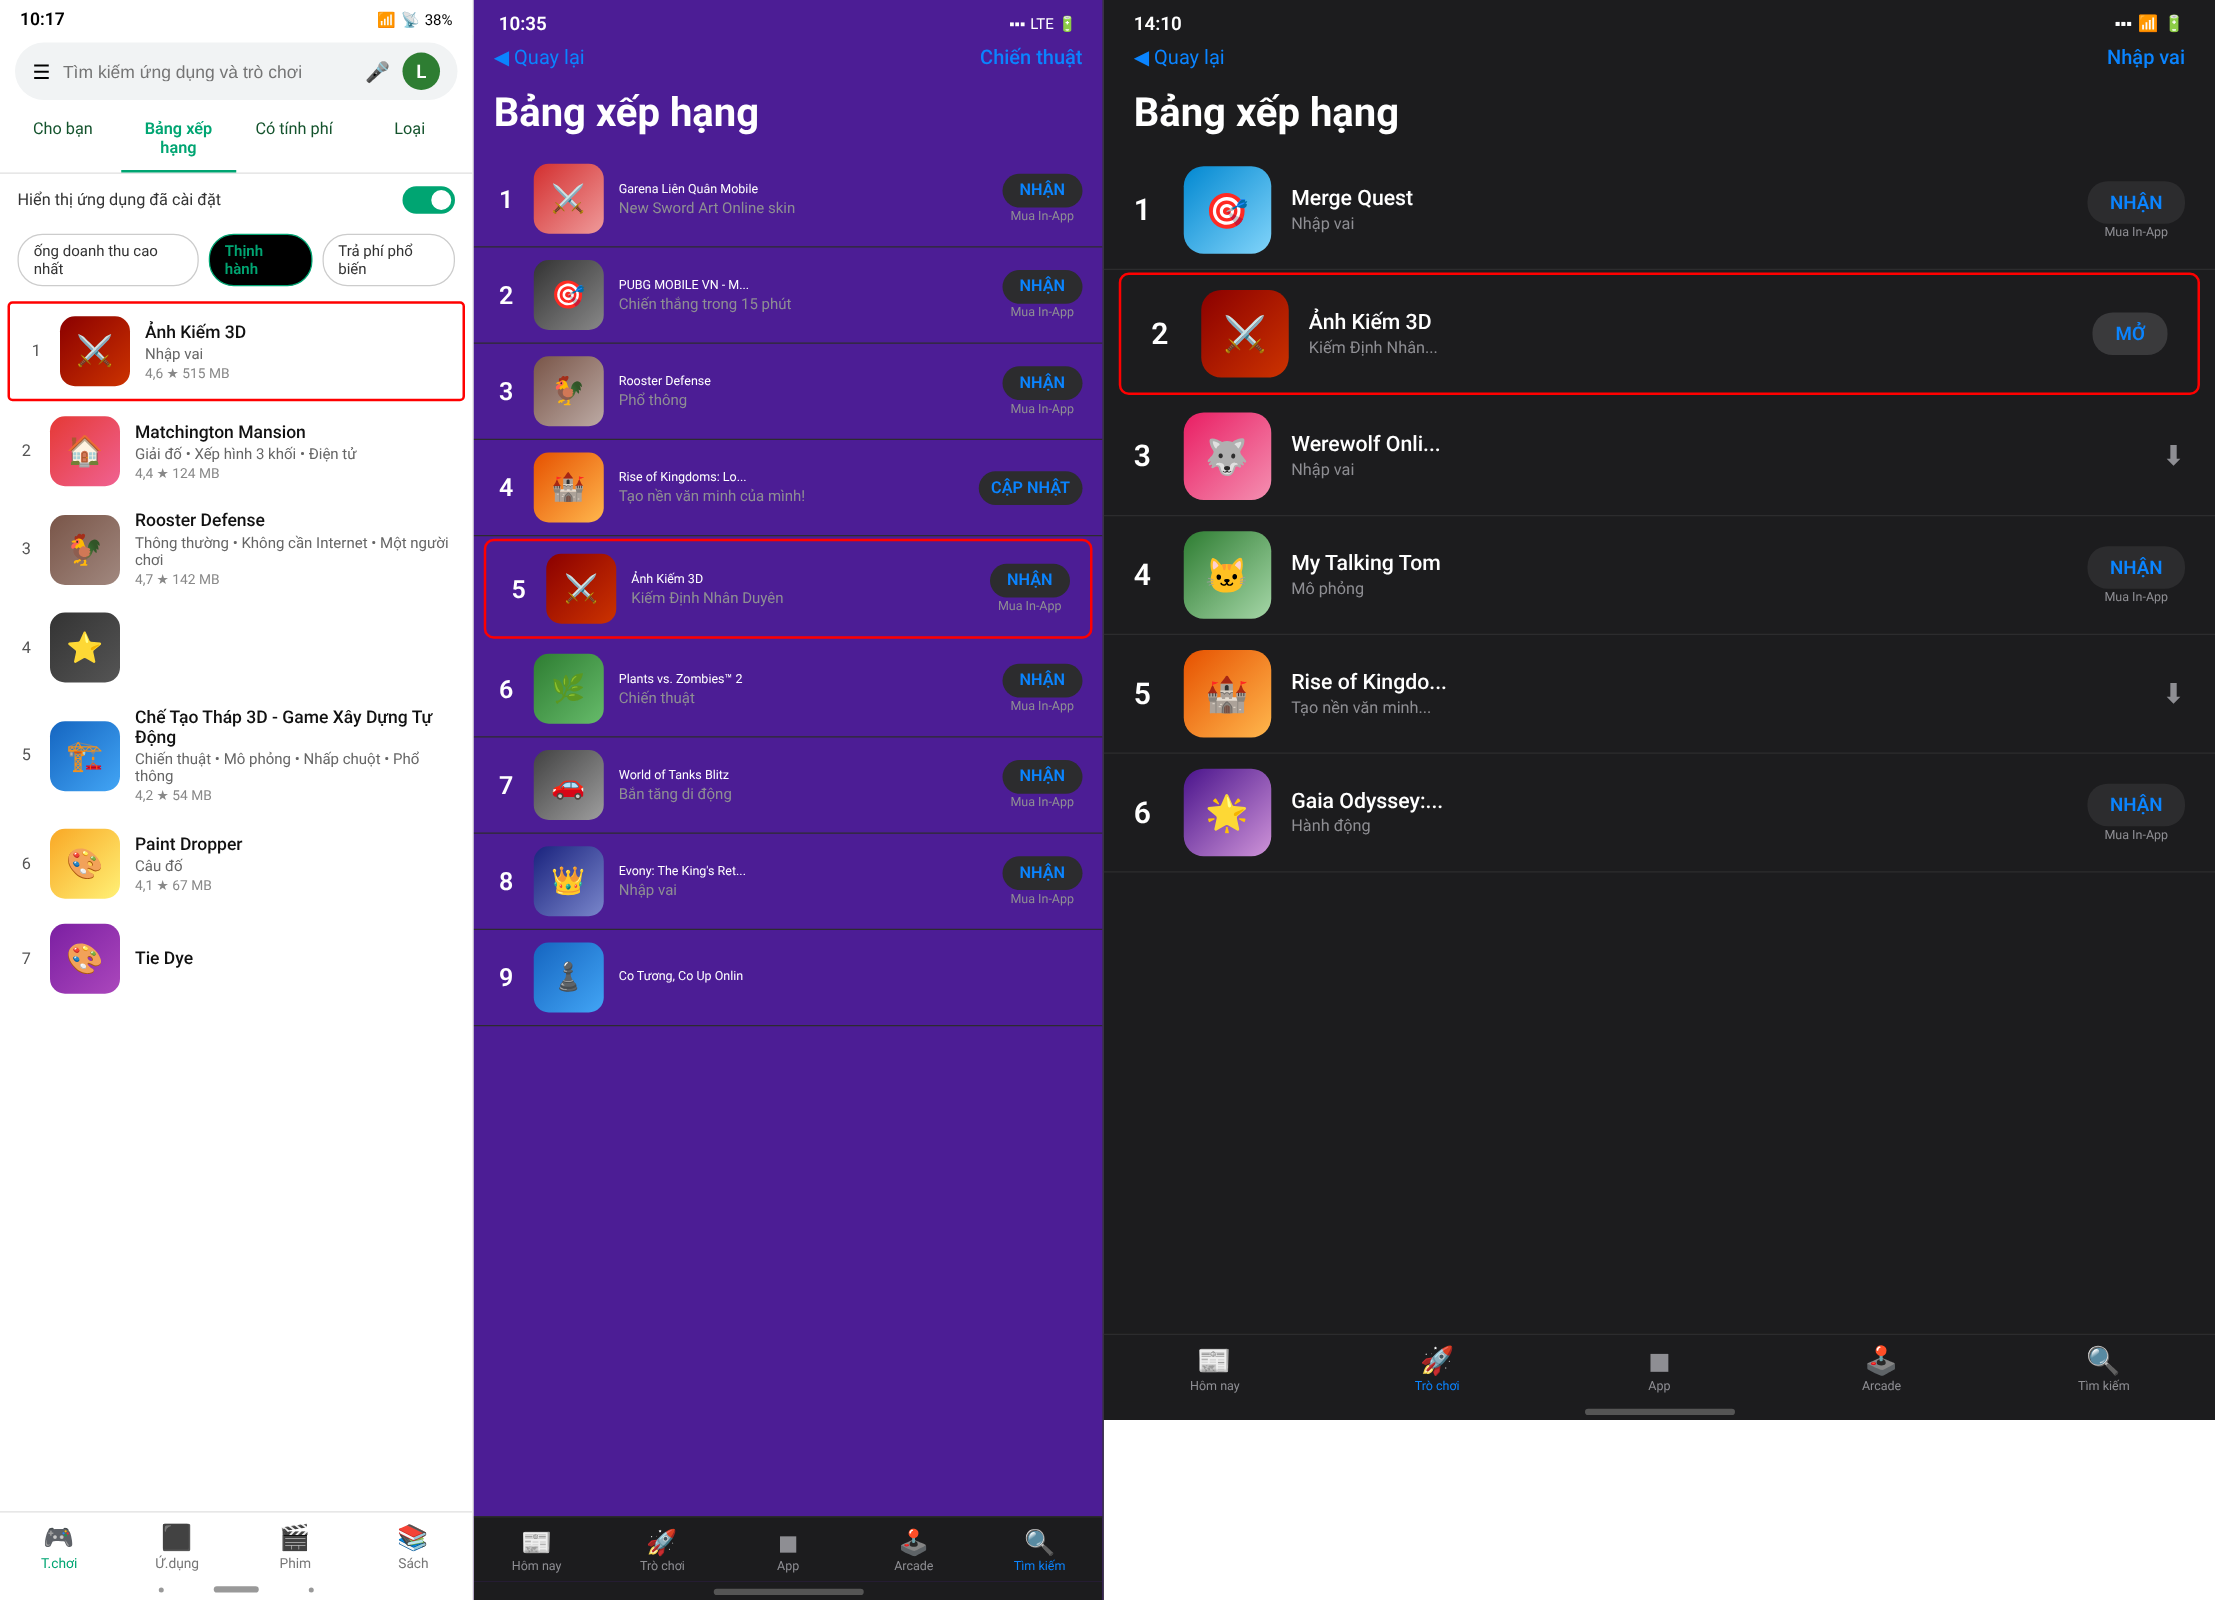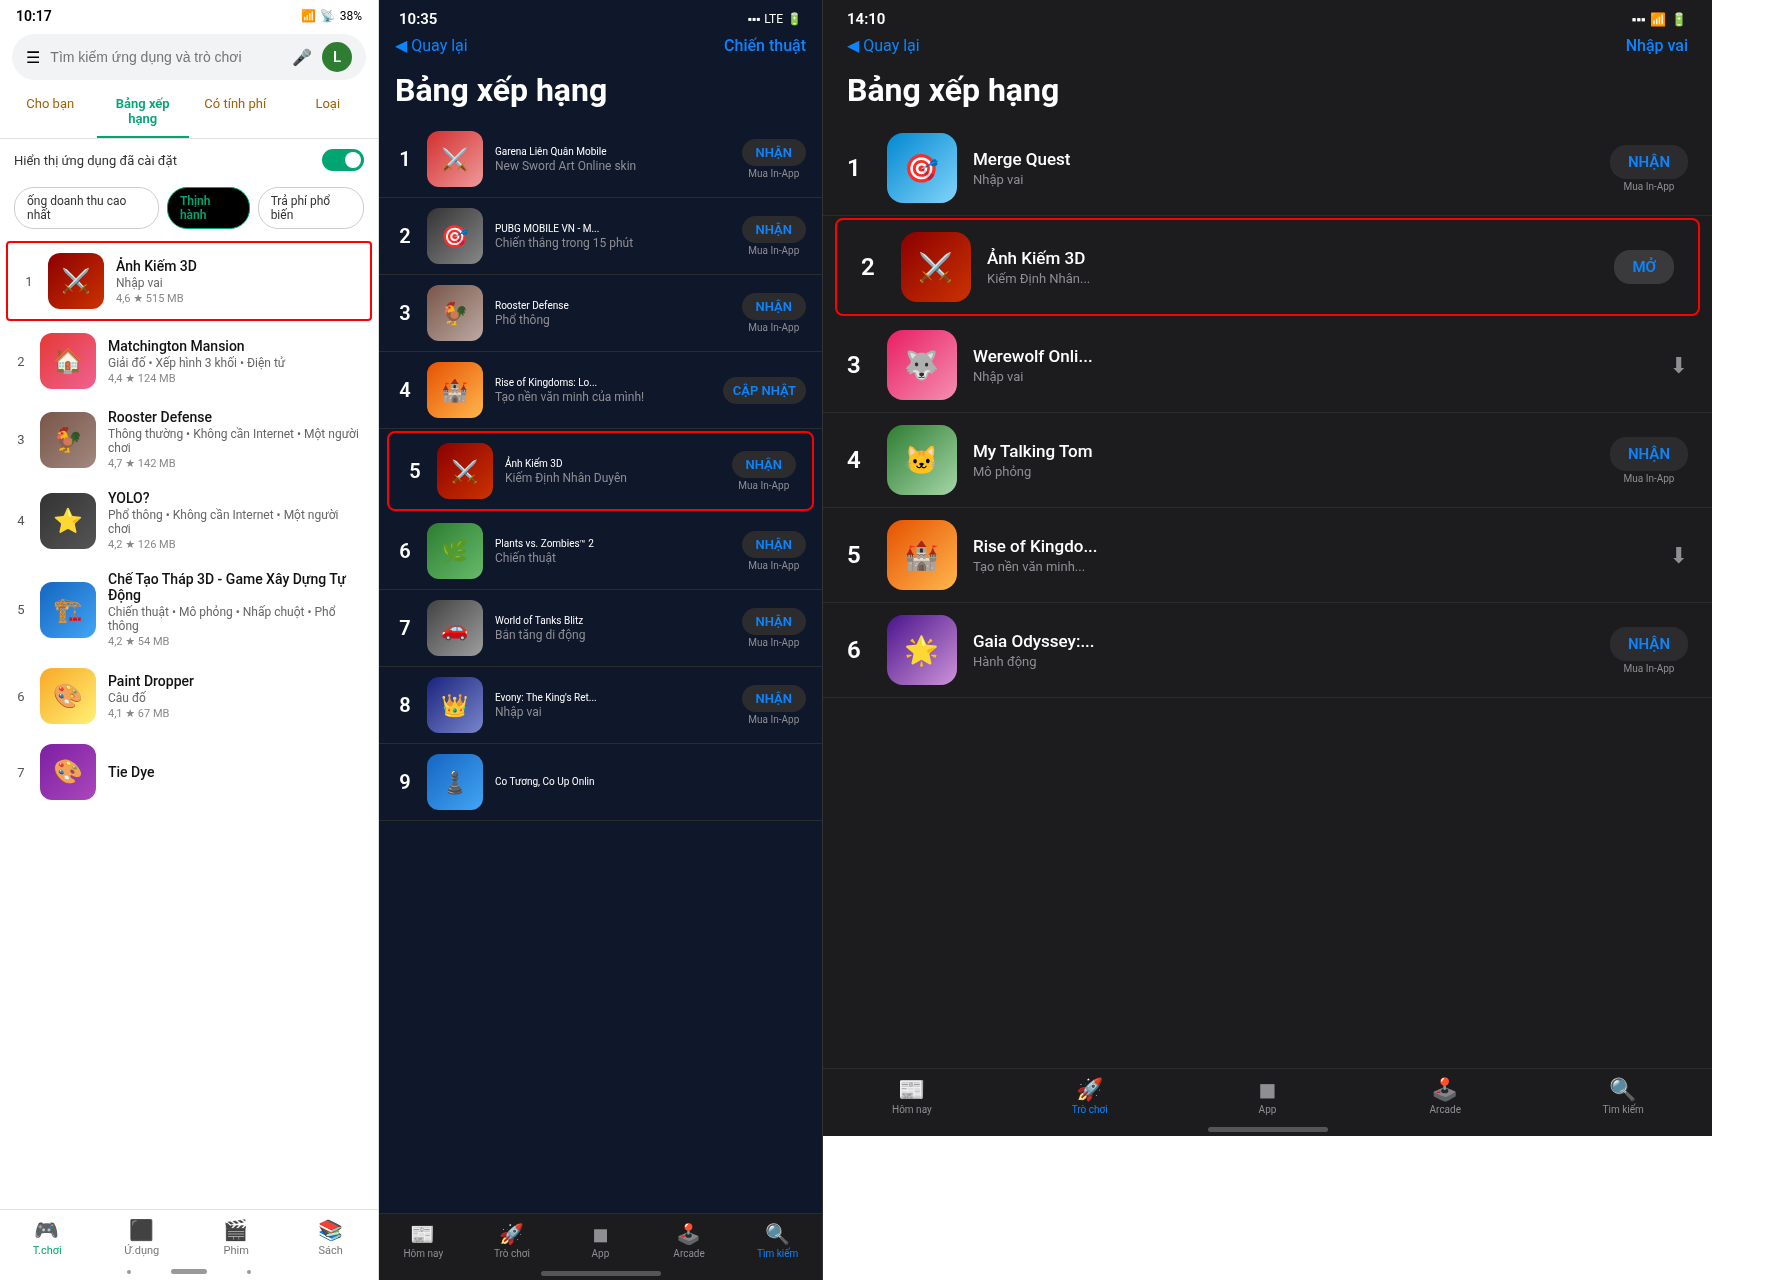--- a/index.html
+++ b/index.html
@@ -76,21 +76,21 @@
     .android-tabs {
       display: flex;
       border-bottom: 1px solid #e0e0e0;
       padding: 0 4px;
     }
     .android-tab {
       flex: 1;
       text-align: center;
       padding: 10px 4px;
       font-size: 13px;
-      color: #a16207;
+      color: #14532d;
       cursor: pointer;
     }
     .android-tab.active {
       color: #00a572;
       border-bottom: 2px solid #00a572;
       font-weight: 600;
     }
 
     .android-filter-row {
       display: flex;
@@ -231,23 +231,23 @@
     }
     .home-bar-rect {
       width: 36px;
       height: 5px;
       border-radius: 3px;
       background: #999;
     }
 
     
     .panel-ios-middle {
-      width: 444px;
+      width: 504px;
       height: 1280px;
-      background: #0f172a;
+      background: #4c1d95;
       display: flex;
       flex-direction: column;
       overflow: hidden;
       border-right: 1px solid #333;
     }
 
     .ios-status-bar {
       display: flex;
       justify-content: space-between;
       align-items: center;
@@ -664,25 +664,20 @@
       <div class="app-info">
         <div class="app-name">Rooster Defense</div>
         <div class="app-desc">Thông thường • Không cần Internet • Một người chơi</div>
         <div class="app-meta">4,7 ★  142 MB</div>
       </div>
     </div>
 
     <div class="android-list-item">
       <span class="rank-num">4</span>
       <div class="app-icon icon-yolo">⭐</div>
-      <div class="app-info">
-        <div class="app-name">YOLO?</div>
-        <div class="app-desc">Phổ thông • Không cần Internet • Một người chơi</div>
-        <div class="app-meta">4,2 ★  126 MB</div>
-      </div>
     </div>
 
     <div class="android-list-item">
       <span class="rank-num">5</span>
       <div class="app-icon icon-che-tao">🏗️</div>
       <div class="app-info">
         <div class="app-name">Chế Tạo Tháp 3D - Game Xây Dựng Tự Động</div>
         <div class="app-desc">Chiến thuật • Mô phỏng • Nhấp chuột • Phổ thông</div>
         <div class="app-meta">4,2 ★  54 MB</div>
       </div>

